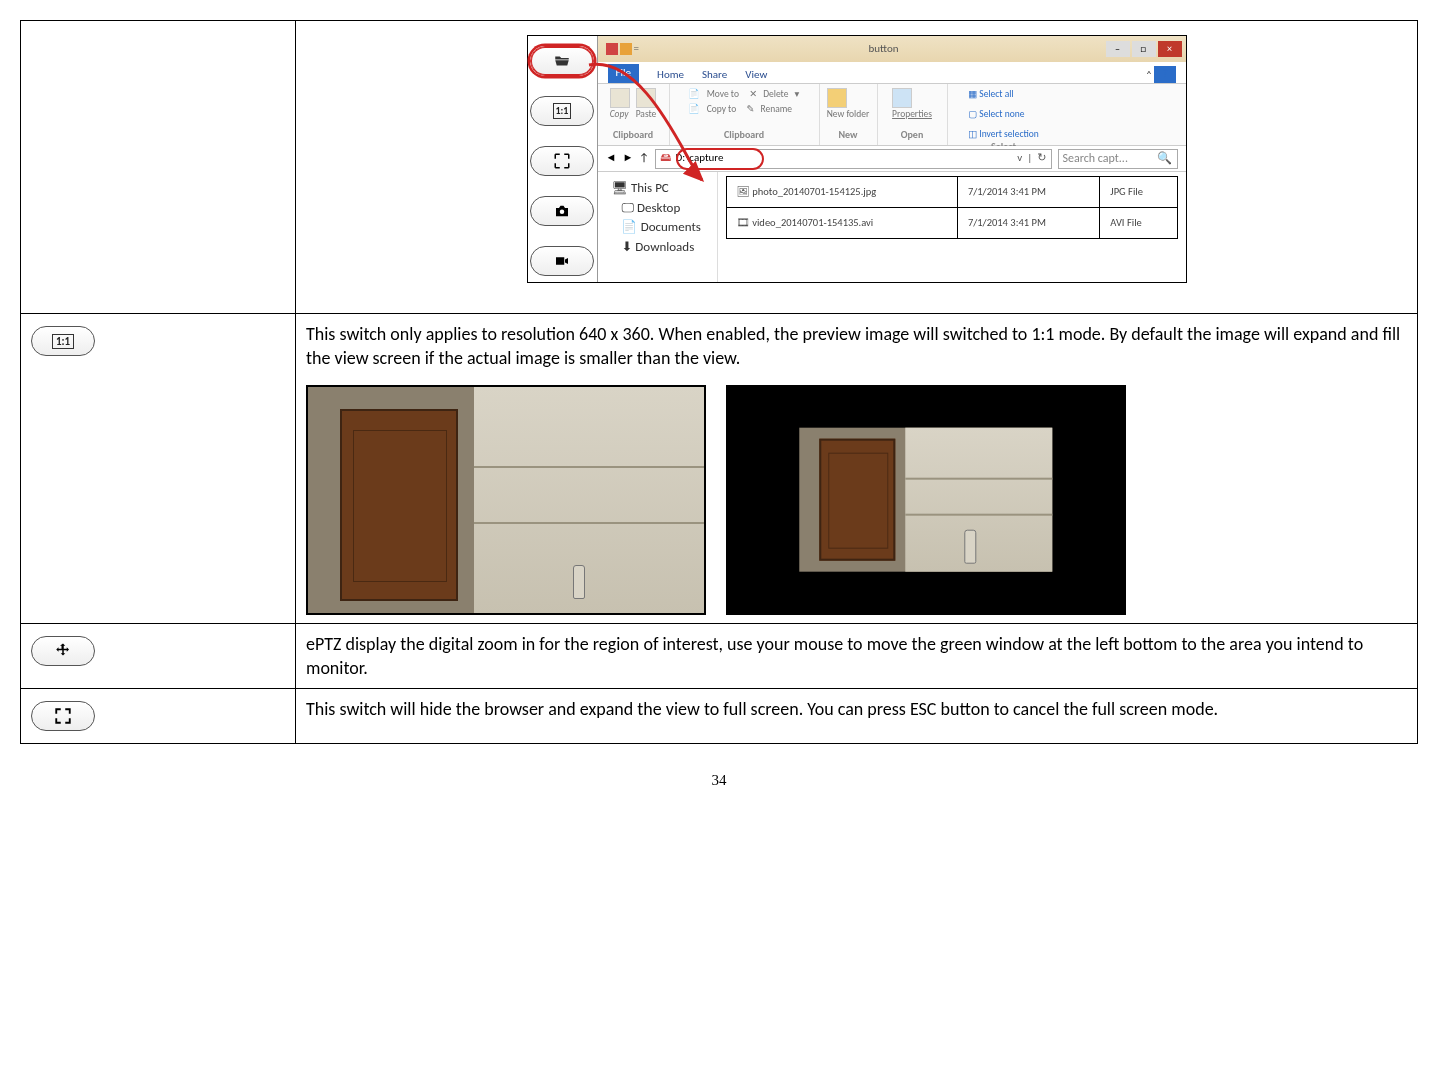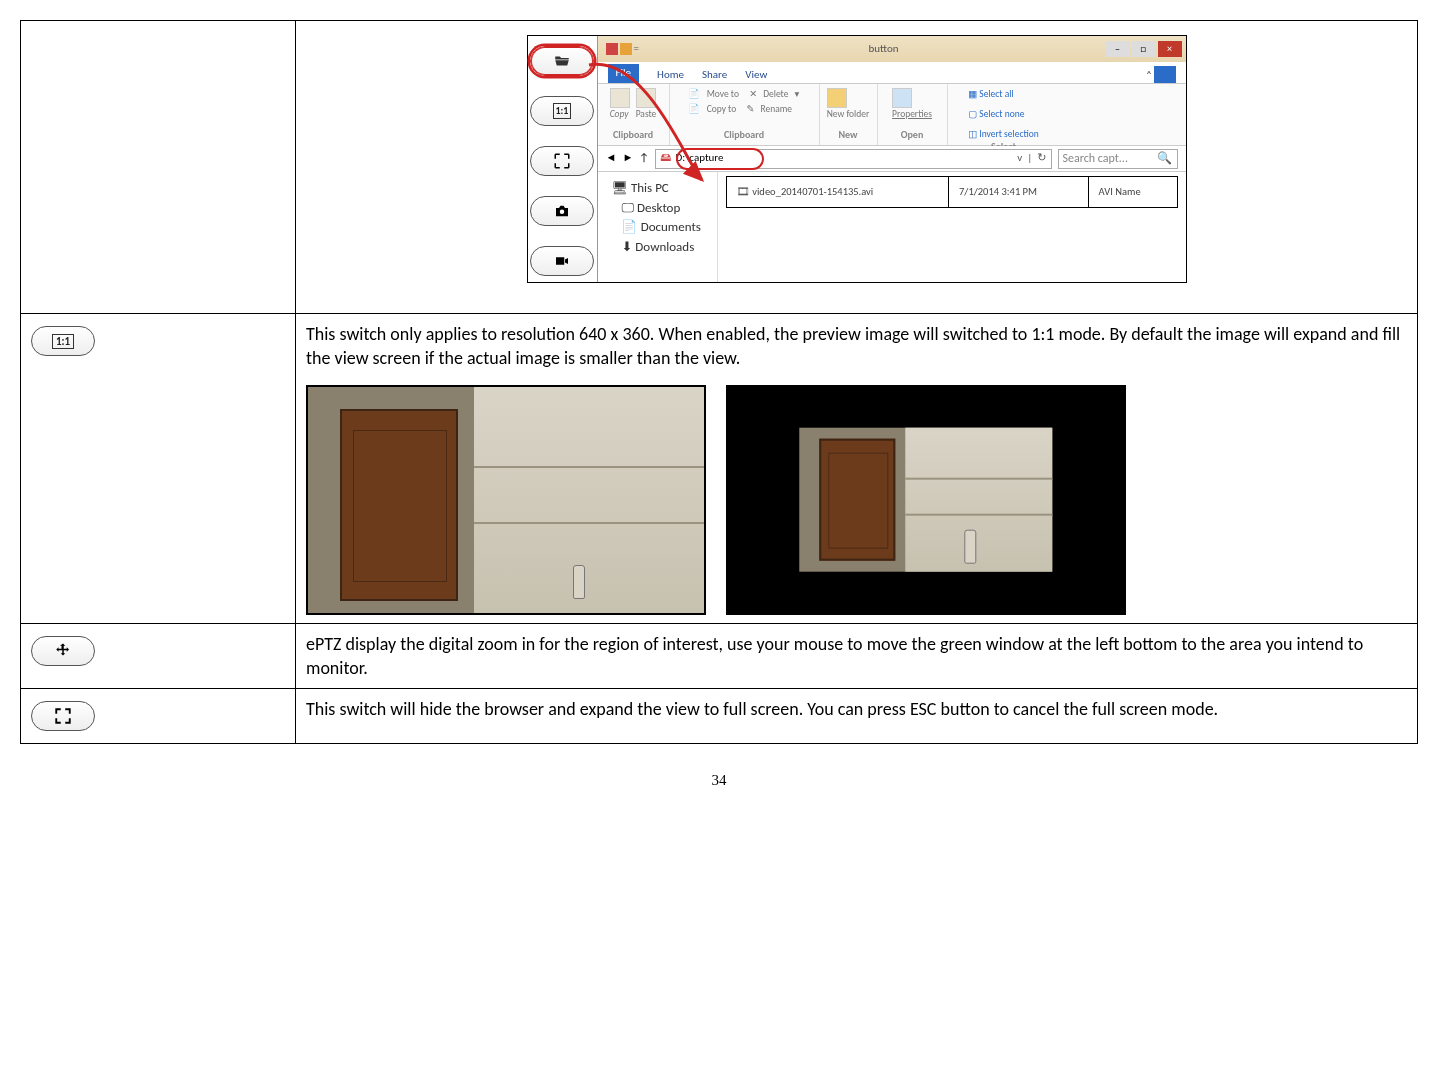--- a/index.html
+++ b/index.html
@@ -210,23 +210,28 @@
               <div class="ex-nav">
                 <div>🖥 <span>This PC</span></div>
                 <div style="padding-left:20px;">🖵 <span>Desktop</span></div>
                 <div style="padding-left:20px;">📄 <span>Documents</span></div>
                 <div style="padding-left:20px;">⬇ <span>Downloads</span></div>
               </div>
               <div class="ex-list">
                 <table>
                   <tbody>
                   <tr>
+                          <td><span>🖼 </span><span>photo_20140701-154125.jpg</span></td>
+                          <td>7/1/2014 3:41 PM</td>
+                          <td>JPG File</td>
+                        </tr>
+                  <tr>
                           <td><span>🎞 </span><span>video_20140701-154135.avi</span></td>
                           <td>7/1/2014 3:41 PM</td>
-                          <td>AVI Name</td>
+                          <td>AVI File</td>
                         </tr>
                 </tbody>
                     </table>
               </div>
             </div>
           </div>
         </div>
 
         <svg width="660" height="300" style="position:absolute;left:50%;top:0;transform:translateX(-330px);pointer-events:none;">
           <defs>

